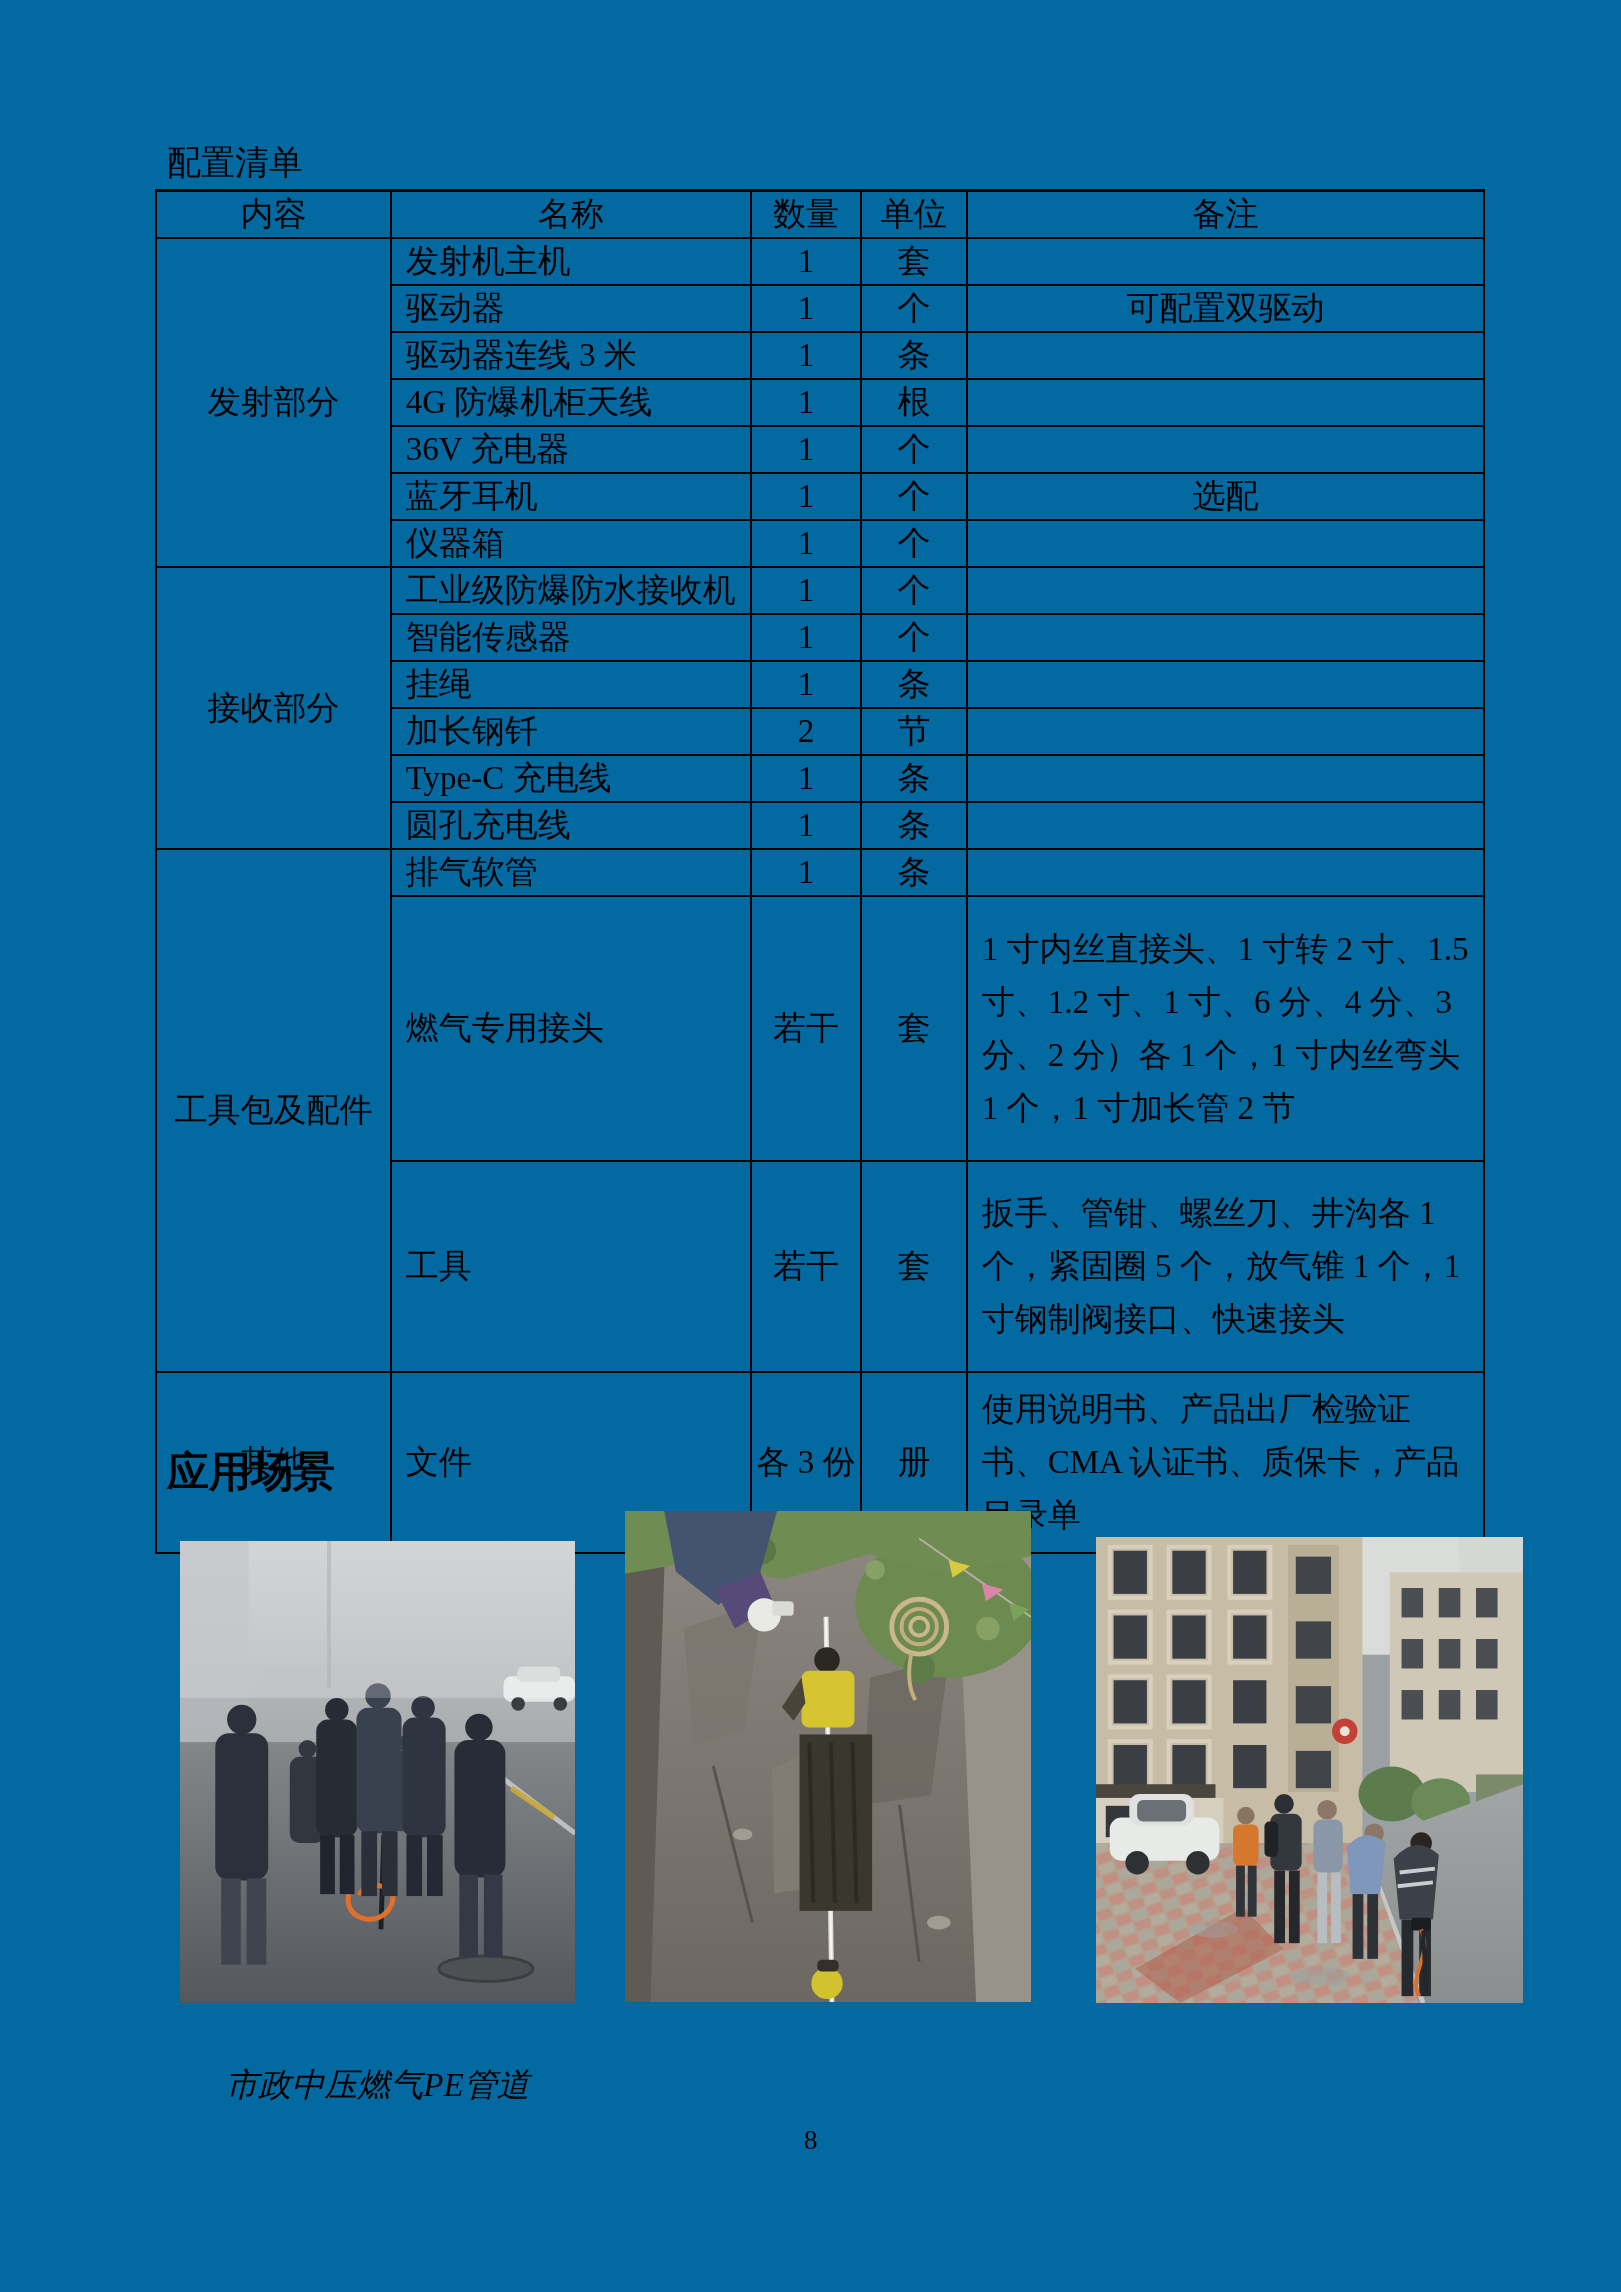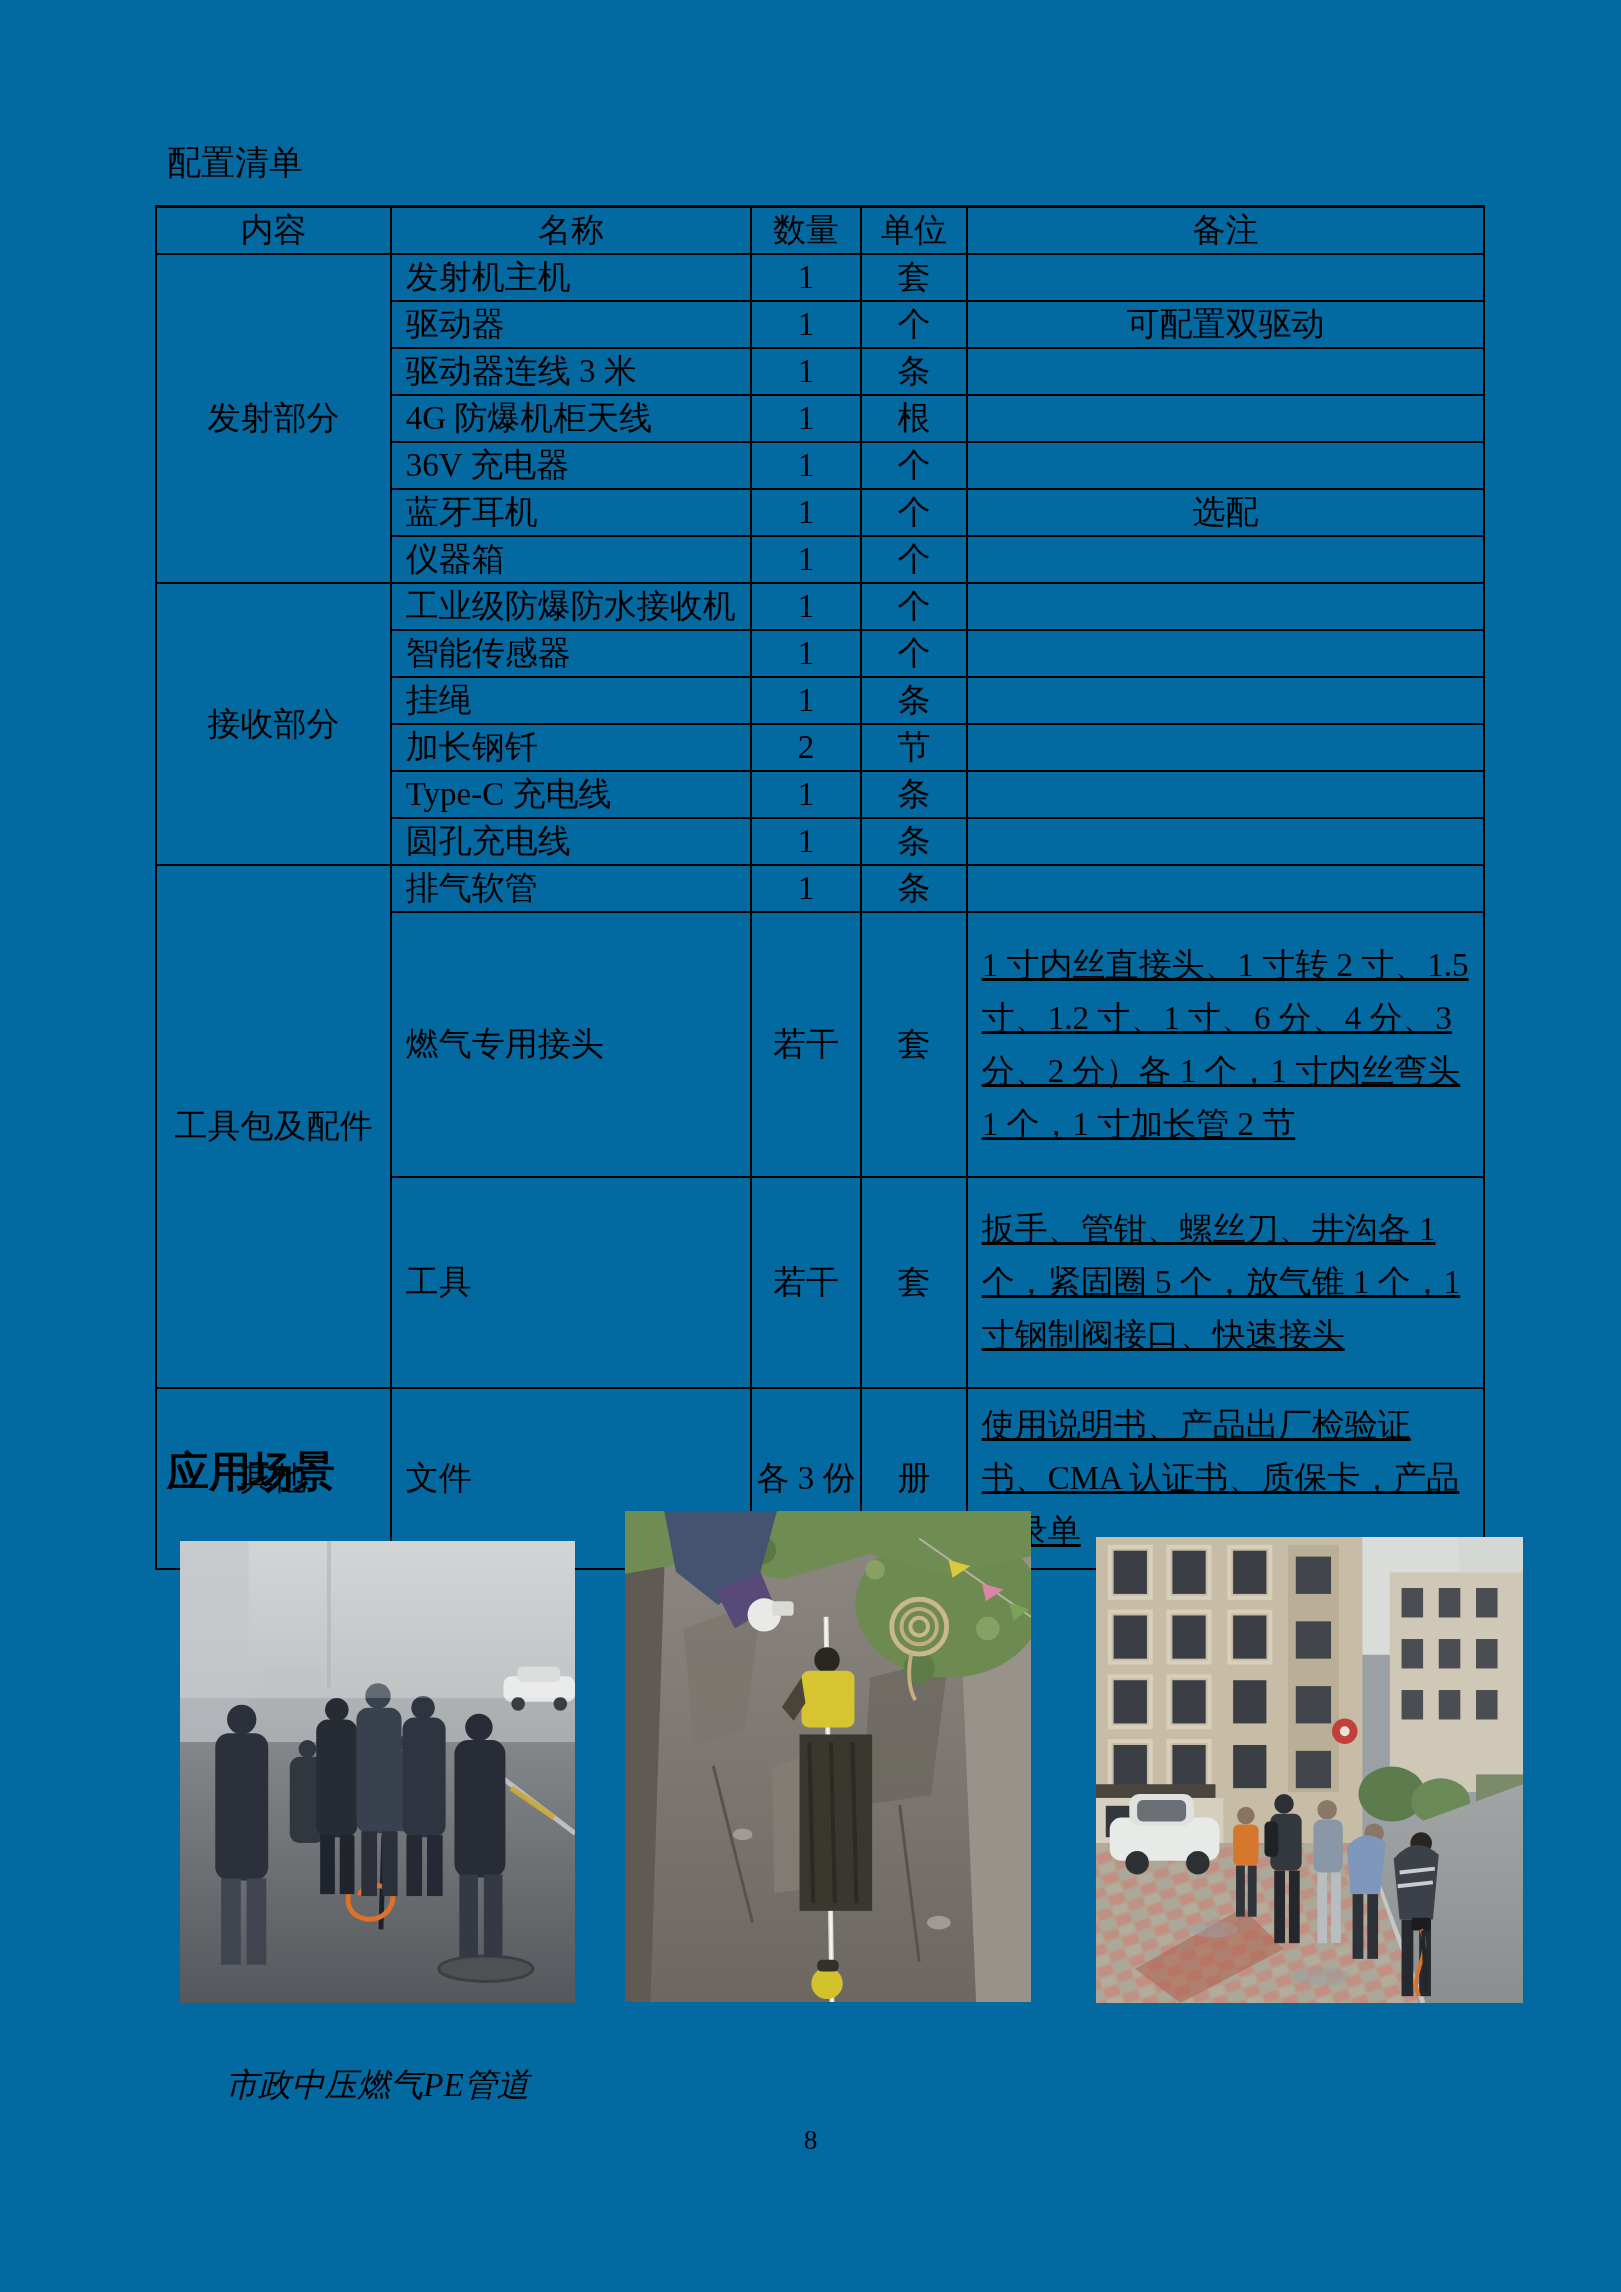--- a/index.html
+++ b/index.html
@@ -5,36 +5,36 @@
   html,body{margin:0;padding:0;background:#e8e8e8;}
   .page{
     position:relative;width:1621px;height:2293px;background:#0369a1;
     font-family:"Liberation Serif","DejaVu Serif",serif;color:#000;
     margin:0 auto;overflow:hidden;
   }
   .doc-title{position:absolute;left:167px;top:143px;font-size:34px;line-height:39px;}
   .sec-title{position:absolute;left:167px;top:1453px;font-size:42px;line-height:39px;font-weight:bold;}
 
   table.cfg{
-    position:absolute;left:155px;top:205px;width:1327px;
+    position:absolute;left:155px;top:189px;width:1327px;
     border-collapse:collapse;table-layout:fixed;
     border:2.9px solid #000;border-top-width:3.9px;
   }
   .cfg th,.cfg td{
     border:2px solid #000;font-weight:normal;font-size:33px;
     text-align:center;vertical-align:middle;padding:0;
   }
   .cfg thead tr{height:43px;}
   .cfg tbody tr{height:39px;}
   .cfg tbody tr.r2{height:157px;}
   .cfg tbody tr.r3{height:211px;}
   .cfg tbody tr.r4{height:265px;}
   .cfg td.c-item{text-align:left;padding:0 7.8px 0 13.7px;}
   .cfg td.c-note{padding:0 7px;}
-  .cfg td.c-note.long{text-align:left;line-height:53px;padding:9.8px 13.7px;text-decoration:underline;}
+  .cfg td.c-note.long{text-align:left;line-height:53px;padding:9.8px 13.7px;}
 
   .photo{position:absolute;overflow:hidden;background:#9aa0a3;}
   .photo svg{display:block;width:100%;height:100%;}
   .p1{left:180px;top:1541px;width:395px;height:462px;}
   .p2{left:625px;top:1511px;width:406px;height:491px;}
   .p3{left:1096px;top:1537px;width:427px;height:466px;}
   .caption{position:absolute;top:2062px;font-size:33px;line-height:47px;text-align:center;font-style:italic;}
   .cap1{left:180px;width:395px;}
   .cap2{left:625px;width:406px;}
   .cap3{left:1096px;width:427px;}

